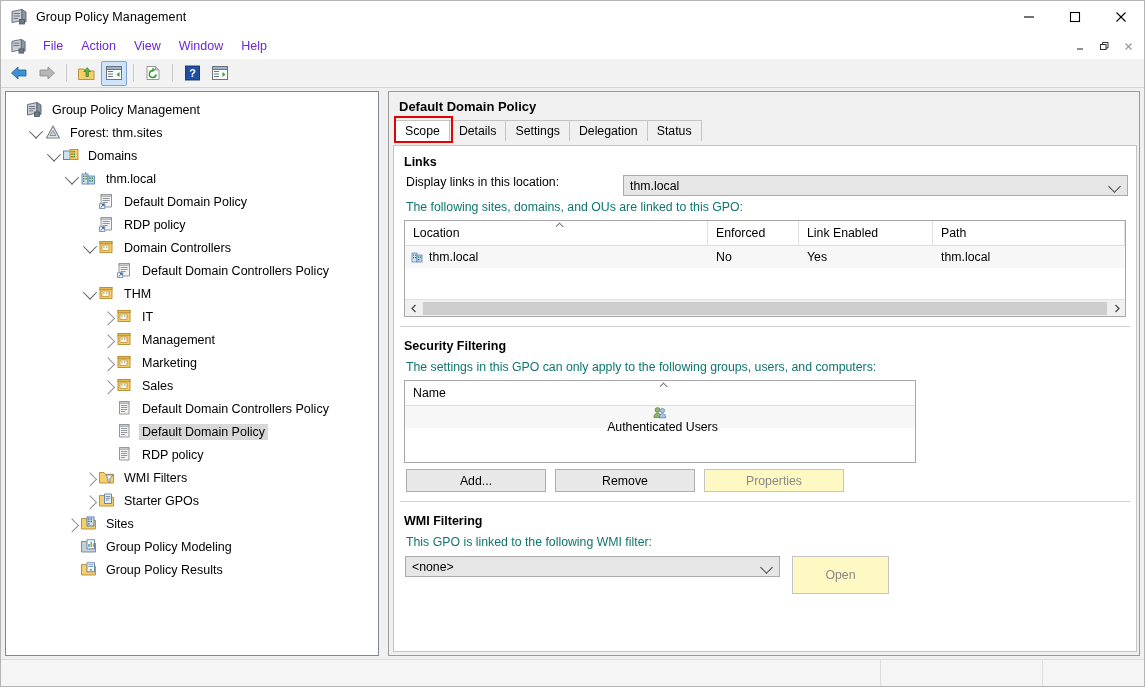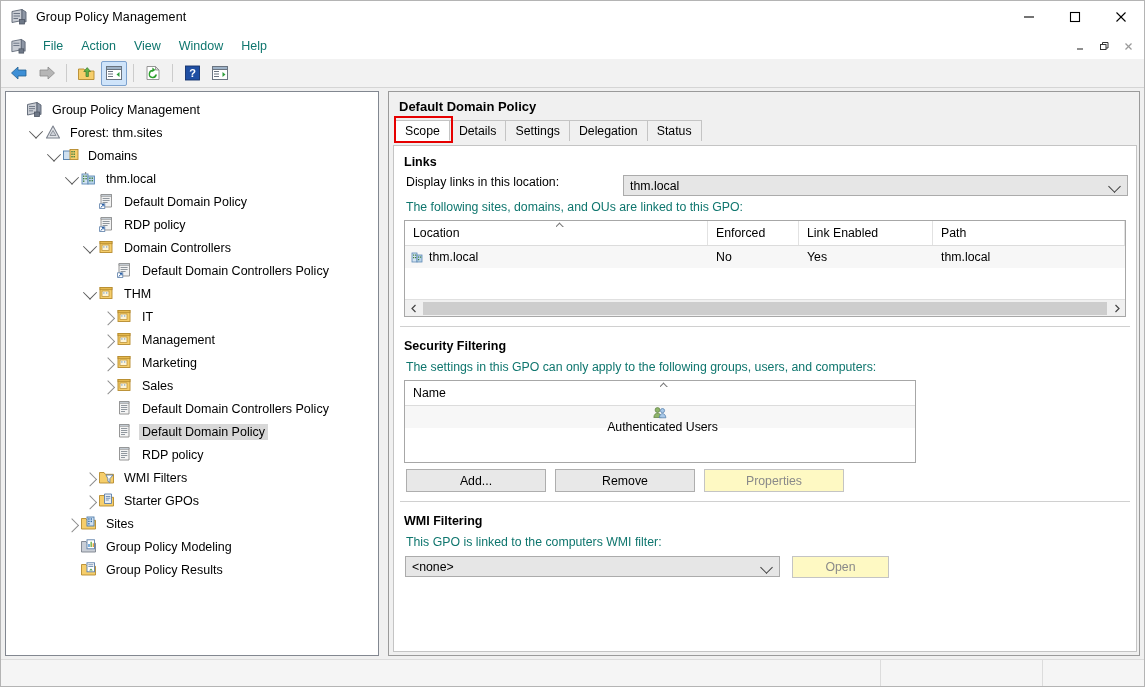--- a/index.html
+++ b/index.html
@@ -60,21 +60,21 @@
     position: relative;
   }
   .menubar .mdi-icon {
     width: 17px; height: 17px;
     margin-left: 9px; margin-right: 7px;
     position: relative;
   }
   .menubar .mitem {
     padding: 3px 9px;
     font-size: 12.5px;
-    color: #0f766e;
+    color: #6d28d9;
   }
   .mdi-controls {
     position: absolute; right: 4px; top: 3px;
     display: flex; gap: 0px;
   }
   .mdi-controls .mbtn {
     width: 22px; height: 19px;
     display: flex; align-items: center; justify-content: center;
     font-size: 10px; color: #333;
     border: 1px solid transparent;
@@ -943,28 +943,28 @@
 
         <div class="btnrow">
           <div class="btn">Add...</div>
           <div class="btn">Remove</div>
           <div class="btn disabled">Properties</div>
         </div>
 
         <div class="groove"></div>
 
         <div class="sect-title">WMI Filtering</div>
-        <div class="sect-line">This GPO is linked to the computers WMI filter:</div>
+        <div class="sect-line">This GPO is linked to the following WMI filter:</div>
 
         <div style="position:relative; height:30px; margin-top:7px;">
           <div class="combo" style="position:absolute; left:11px; width:375px;">
             <span>&lt;none&gt;</span>
             <span class="carat"></span>
           </div>
-          <div class="btn disabled" style="position:absolute; left:398px; width:97px; height:22px;">Open</div>
+          <div class="btn disabled" style="position:absolute; left:398px; width:97px; height:38px;">Open</div>
         </div>
 
       </div>
     </div>
   </div>
 
   <div class="statusbar">
     <div class="seg" style="width:880px;"></div>
     <div class="seg" style="width:162px;"></div>
     <div class="seg last" style="width:101px;"></div>

